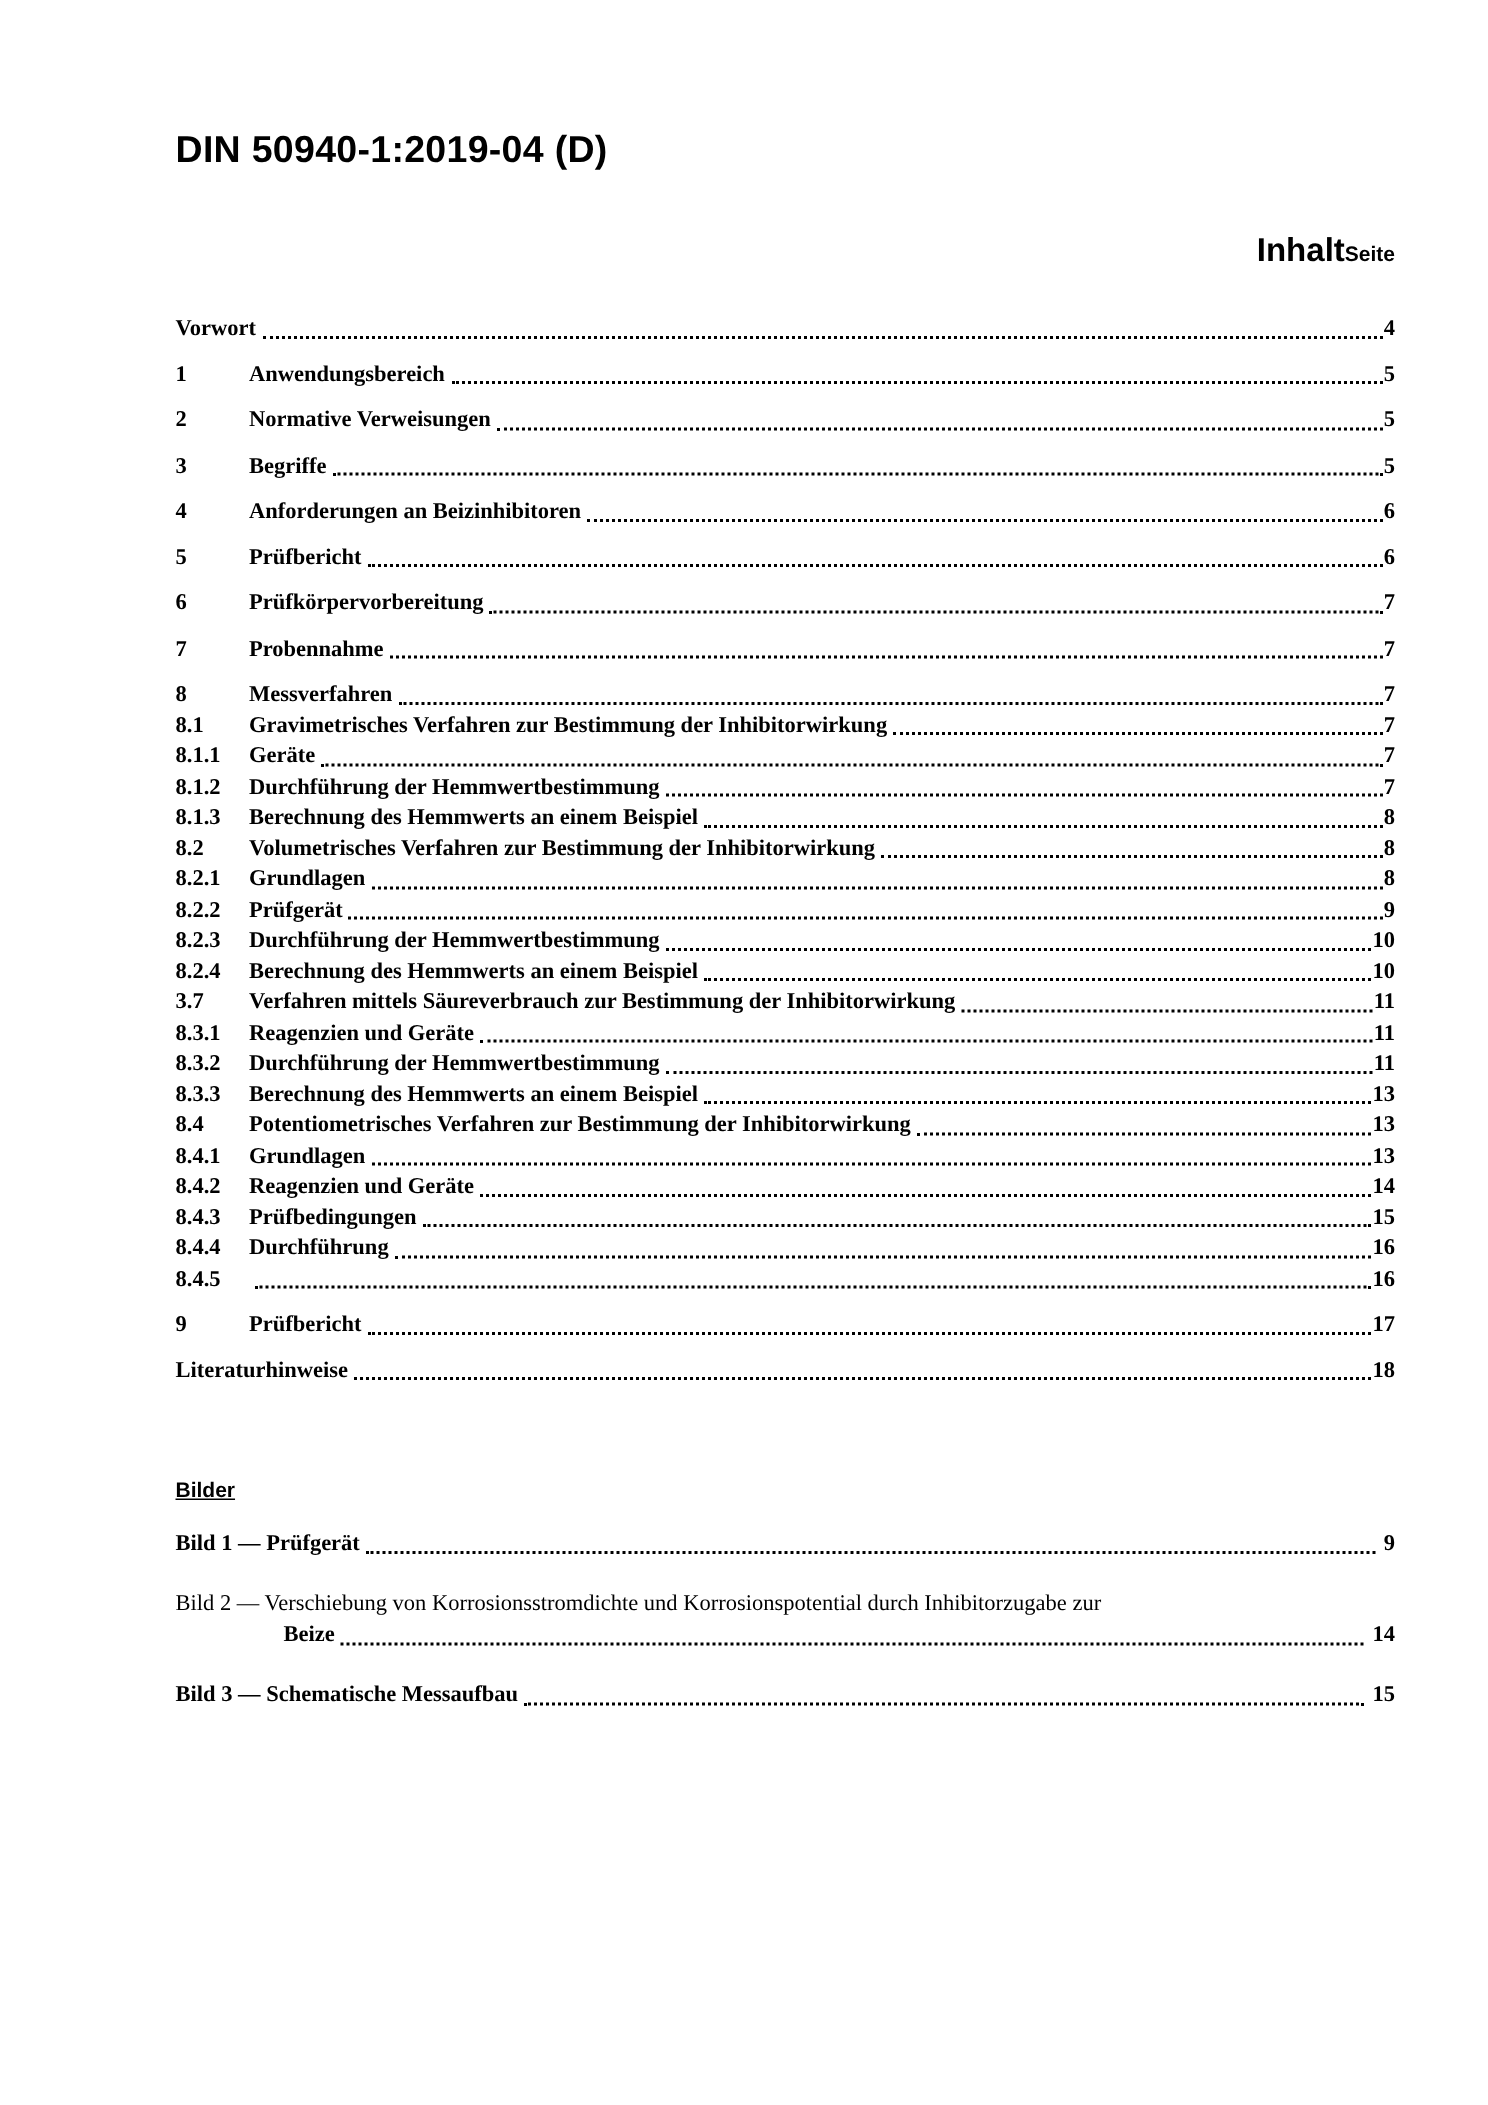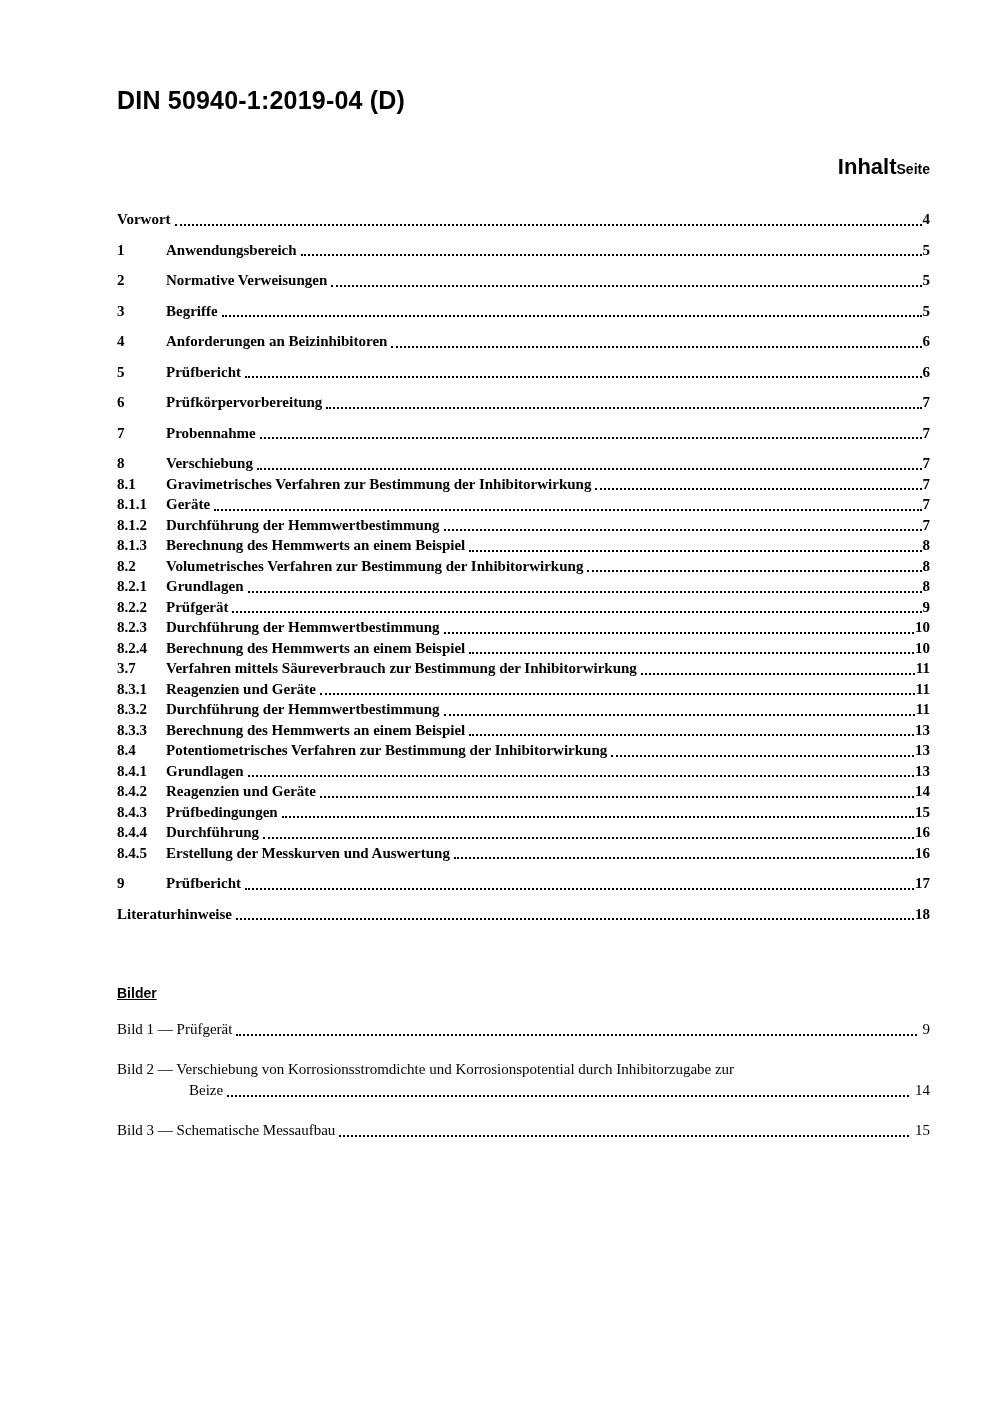--- a/index.html
+++ b/index.html
@@ -76,20 +76,21 @@
   }
   #figures-list {
     margin-top: 17px;
     font: 400 15px/21px "Liberation Serif", "DejaVu Serif", serif;
   }
   .fig-item { margin-top: 19px; }
   .fig-item:first-child { margin-top: 0; }
   .fig-row {
     display: flex;
     align-items: flex-end;
+    font-weight: bold;
   }
   .fig-cont .fig-title { margin-left: 72px; }
   .fig-page { padding-left: 5px; }
   .footer {
     position: absolute;
     top: 1322px;
     right: 62px;
     font: 400 13px/16px "Liberation Sans", "DejaVu Sans", sans-serif;
     letter-spacing: 1px;
   }
@@ -149,21 +150,21 @@
         <span class="toc-page">7</span>
       </div>
       <div class="toc-row gap">
         <span class="toc-num">7</span>
         <span class="toc-title">Probennahme</span>
         <span class="leader"></span>
         <span class="toc-page">7</span>
       </div>
       <div class="toc-row gap">
         <span class="toc-num">8</span>
-        <span class="toc-title">Verschiebung</span>
+        <span class="toc-title">Messverfahren</span>
         <span class="leader"></span>
         <span class="toc-page">7</span>
       </div>
       <div class="toc-row">
         <span class="toc-num">8.1</span>
         <span class="toc-title">Gravimetrisches Verfahren zur Bestimmung der Inhibitorwirkung</span>
         <span class="leader"></span>
         <span class="toc-page">7</span>
       </div>
       <div class="toc-row">
@@ -263,21 +264,20 @@
         <span class="toc-page">15</span>
       </div>
       <div class="toc-row">
         <span class="toc-num">8.4.4</span>
         <span class="toc-title">Durchführung</span>
         <span class="leader"></span>
         <span class="toc-page">16</span>
       </div>
       <div class="toc-row">
         <span class="toc-num">8.4.5</span>
-        <span class="toc-title">Erstellung der Messkurven und Auswertung</span>
         <span class="leader"></span>
         <span class="toc-page">16</span>
       </div>
       <div class="toc-row gap">
         <span class="toc-num">9</span>
         <span class="toc-title">Prüfbericht</span>
         <span class="leader"></span>
         <span class="toc-page">17</span>
       </div>
       <div class="toc-row gap">

